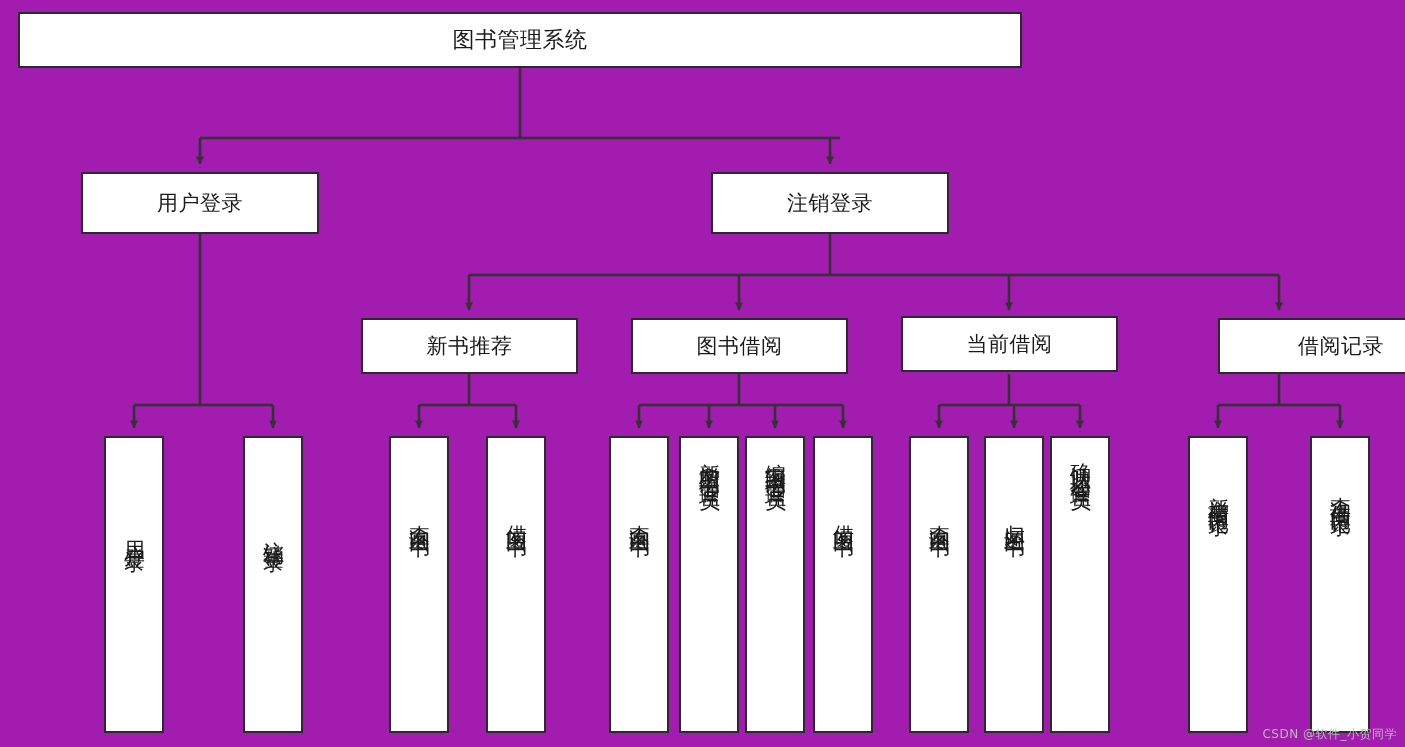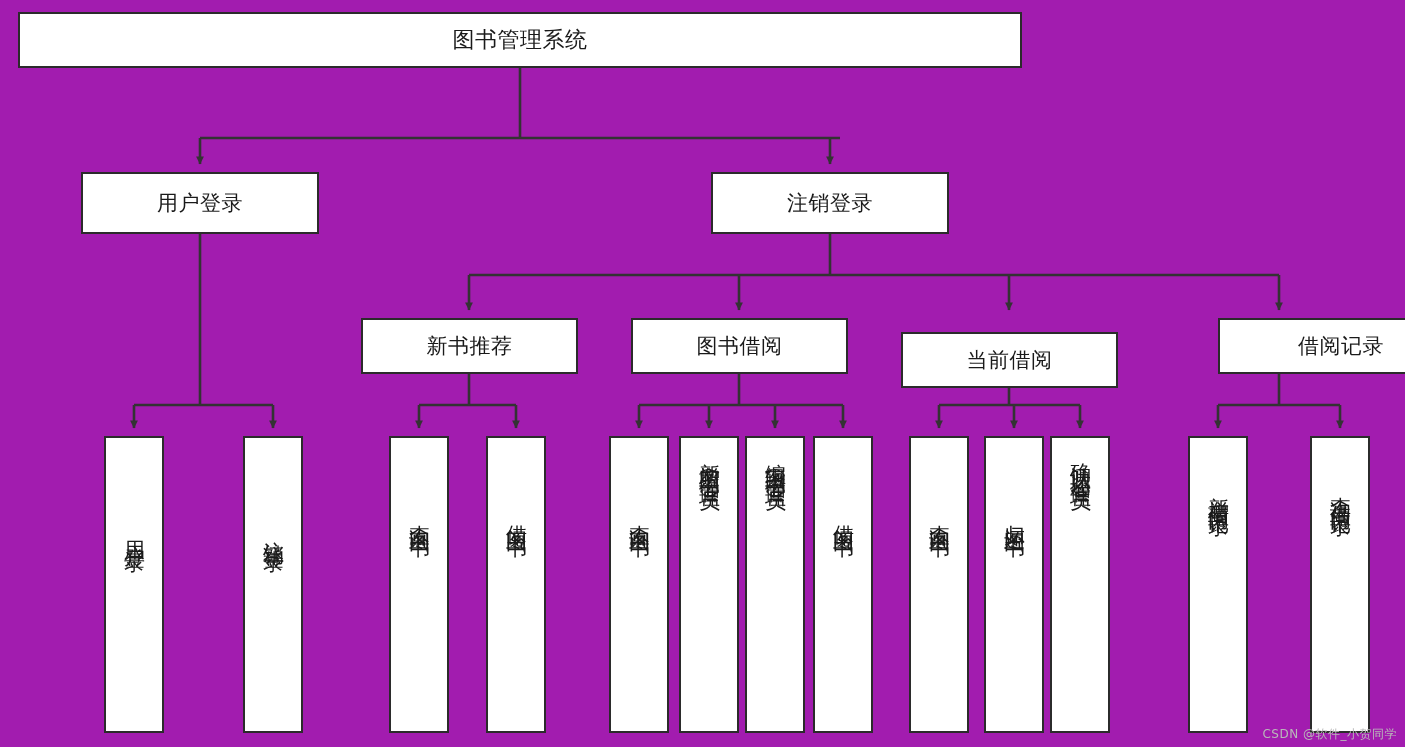--- a/index.html
+++ b/index.html
@@ -129,21 +129,21 @@
   <div class="node" style="left:711px; top:172px; width:238px; height:62px;">
     <span class="node-label">注销登录</span>
   </div>
 
   <div class="node" style="left:361px; top:318px; width:217px; height:56px;">
     <span class="node-label">新书推荐</span>
   </div>
   <div class="node" style="left:631px; top:318px; width:217px; height:56px;">
     <span class="node-label">图书借阅</span>
   </div>
-  <div class="node" style="left:901px; top:332px; width:217px; height:56px;">
+  <div class="node" style="left:901px; top:316px; width:217px; height:56px;">
     <span class="node-label">当前借阅</span>
   </div>
   <div class="node" style="left:1218px; top:318px; width:217px; height:56px;padding-left:29px;">
     <span class="node-label">借阅记录</span>
   </div>
 
   <div class="node vertical" style="left:104px; top:436px; width:60px; height:297px; padding-top:86px;">
     <span class="node-label">用户登录</span>
   </div>
   <div class="node vertical" style="left:243px; top:436px; width:60px; height:297px; padding-top:86px;">

